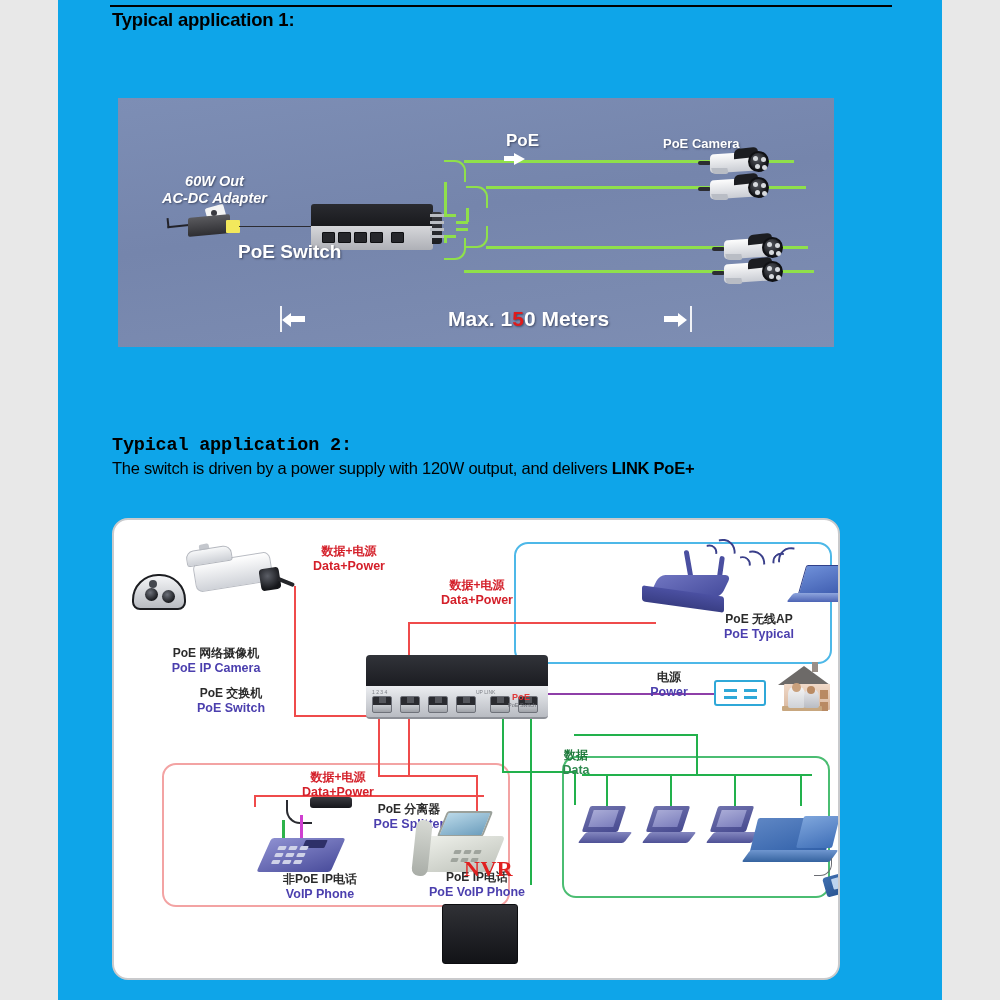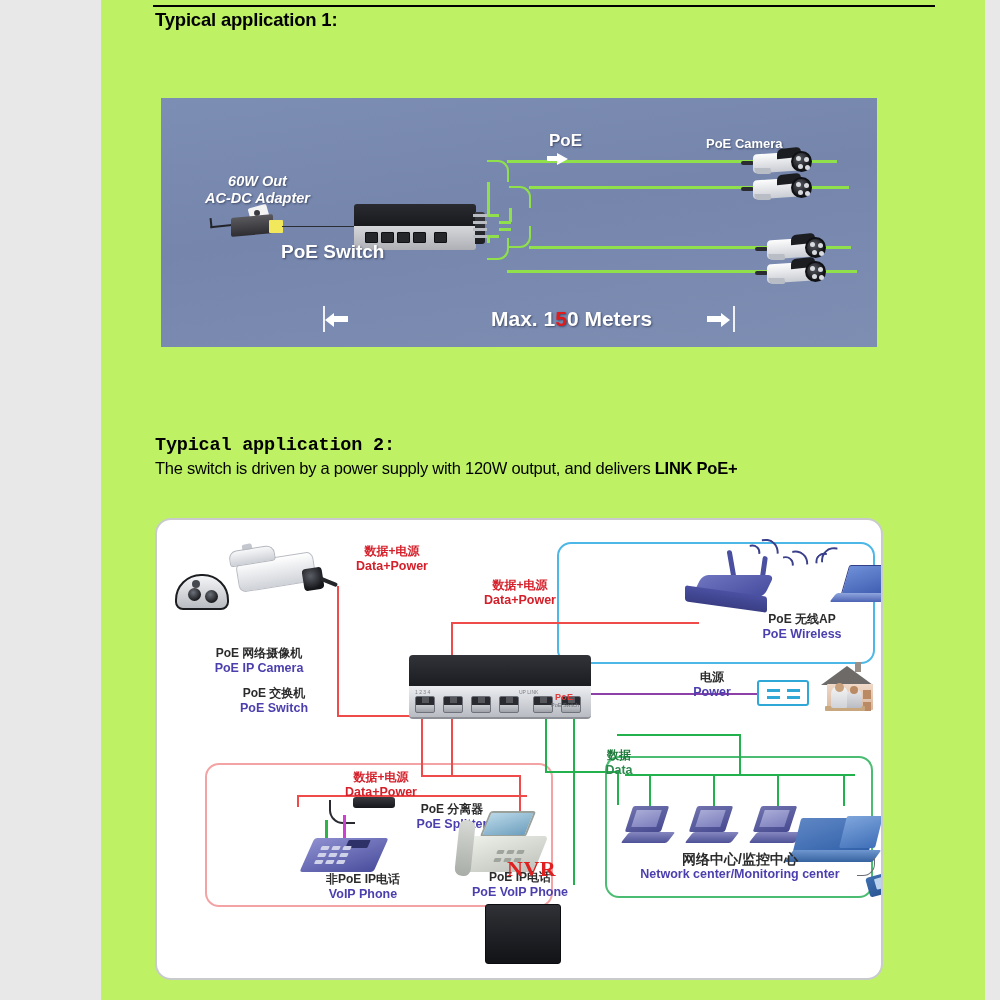--- a/index.html
+++ b/index.html
@@ -5,22 +5,21 @@
   * { box-sizing: border-box; margin: 0; padding: 0; }
   html, body {
     width: 1000px; height: 1000px;
     background: #e8e8e8;
     font-family: "Liberation Sans", sans-serif;
     overflow: hidden;
   }
   .page {
     position: absolute; left: 58px; top: 0;
     width: 884px; height: 1000px;
-    background: #bef264;
-    margin-left: 43px;
+    background: #0ea5e9;
   }
   .top-rule {
     position: absolute; left: 52px; top: 5px;
     width: 782px; height: 0;
     border-top: 2.5px solid #000;
   }
 
   
   .sec-title {
     position: absolute;
@@ -539,21 +538,21 @@
     <div class="wave" style="left:612px; top:34px; width:22px; height:34px; transform:rotate(40deg);"></div>
     <div class="wave" style="left:616px; top:28px; width:32px; height:46px; transform:rotate(40deg);"></div>
     <div class="wave" style="left:662px; top:30px; width:24px; height:38px; transform:rotate(-42deg);"></div>
     <div class="wave" style="left:668px; top:24px; width:34px; height:50px; transform:rotate(-42deg);"></div>
 
     <div class="d2-lap-scr"></div>
     <div class="d2-lap-base"></div>
 
     <div class="d2-lbl" style="left:570px; top:92px; width:150px;">
       <div class="cn">PoE 无线AP</div>
-      <div class="en">PoE Wireless</div>
+      <div class="en">PoE Typical</div>
     </div>
 
     <div class="d2-lbl" style="left:518px; top:150px; width:74px;">
       <div class="cn">电源</div>
       <div class="en">Power</div>
     </div>
     <div class="d2-pw-box">
       <div class="d2-pw-eq" style="left:8px; top:7px;"></div>
       <div class="d2-pw-eq" style="left:8px; top:14px;"></div>
       <div class="d2-pw-eq" style="left:28px; top:7px;"></div>
@@ -647,20 +646,16 @@
       <div class="d2-pc-base"></div>
     </div>
 
     <div class="d2-bigmon"></div>
     <div class="d2-bigmon2"></div>
     <div class="d2-bigmon-base"></div>
     <div class="d2-tcord"></div>
     <div class="d2-tablet"></div>
     <div class="d2-tablet-scr"></div>
 
-    <div class="d2-lbl" style="left:468px; top:332px; width:230px;">
-      <div class="cn" style="font-size:14px;">网络中心/监控中心</div>
-      <div class="en" style="font-size:12.5px;">Network center/Monitoring center</div>
-    </div>
 
 
   </div>
 </div>
 
 </body></html>

